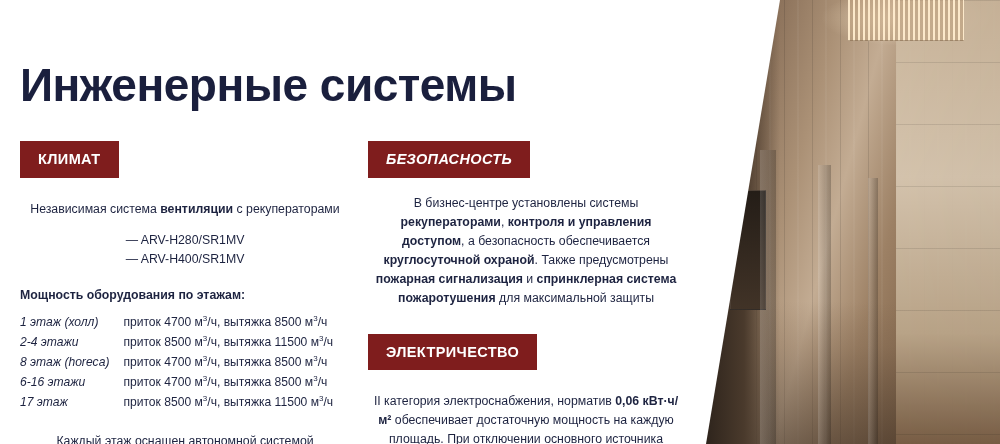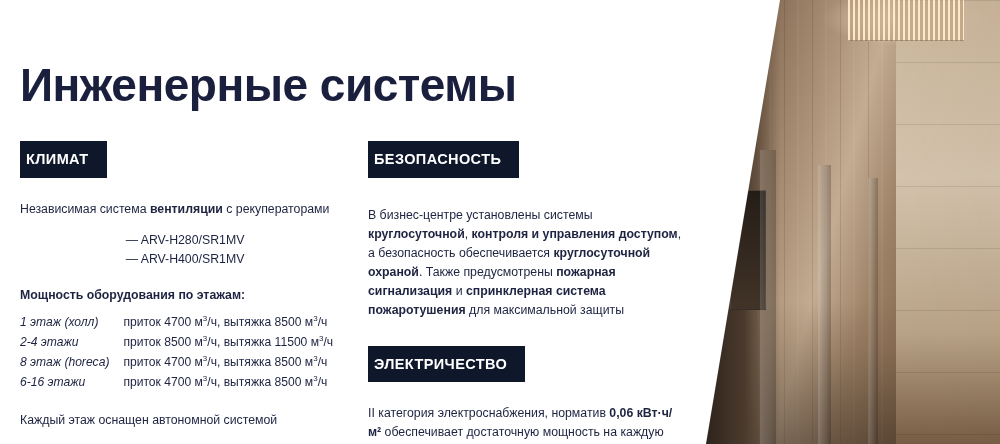--- a/index.html
+++ b/index.html
@@ -134,37 +134,38 @@
   }
   .col-right {
     position: absolute;
     left: 368px;
     top: 135px;
     width: 316px;
   }
 
   .badge {
     display: inline-block;
-    background: #0f172a;
+    background: #7f1d1d;
     color: #ffffff;
     font-size: 14.5px;
     font-weight: 700;
     letter-spacing: 0.4px;
-    padding: 11px 18px 11px 6px;
+    padding: 11px 18px 11px 18px;
     line-height: 1;
     margin-bottom: 22px;
   }
-  .badge.sec { margin-bottom: 28px; }
+  .badge.sec { margin-bottom: 16px; font-style: italic; }
   .badge.el { margin-bottom: 22px; }
 
   p.body {
     margin: 0 0 12px 0;
     font-size: 12.3px;
     line-height: 1.55;
     color: #1d2340;
+    text-align: center;
   }
   p.body b { font-weight: 700; }
 
   .dash-list {
     margin: 0 0 16px 0;
     font-size: 12.3px;
     line-height: 1.62;
     color: #1d2340;
   }
   .dash-list div { white-space: nowrap; text-align: center; }
@@ -242,35 +243,40 @@
           <tr>
             <td class="f">8 этаж (horeca)</td>
             <td><span>приток 4700 м</span><sup>3</sup><span>/ч,</span>
               <span>вытяжка 8500 м</span><sup>3</sup><span>/ч</span></td>
           </tr>
           <tr>
             <td class="f">6-16 этажи</td>
             <td><span>приток 4700 м</span><sup>3</sup><span>/ч,</span>
               <span>вытяжка 8500 м</span><sup>3</sup><span>/ч</span></td>
           </tr>
+          <tr>
+            <td class="f">17 этаж</td>
+            <td><span>приток 8500 м</span><sup>3</sup><span>/ч,</span>
+              <span>вытяжка 11500 м</span><sup>3</sup><span>/ч</span></td>
+          </tr>
         </tbody>
       </table>
 
       <p class="body">
         <span>Каждый этаж оснащен автономной системой</span><br>
         
       </p>
 
       
     </div>
 
     <div class="col-right">
       <div class="badge sec">БЕЗОПАСНОСТЬ</div>
 
-      <p class="body" id="security-text"><span>В бизнес-центре установлены системы </span><b>круглосуточной</b><span>, </span><b>контроля и управления доступом</b><span>, а безопасность обеспечивается </span><b>круглосуточной охраной</b><span>. Также предусмотрены </span><b>пожарная сигнализация</b><span> и </span><b>спринклерная система пожаротушения</b><span> для максимальной защиты</span></p>
+      <p class="body" id="security-text"><span>В бизнес-центре установлены системы </span><b>рекуператорами</b><span>, </span><b>контроля и управления доступом</b><span>, а безопасность обеспечивается </span><b>круглосуточной охраной</b><span>. Также предусмотрены </span><b>пожарная сигнализация</b><span> и </span><b>спринклерная система пожаротушения</b><span> для максимальной защиты</span></p>
 
       <div style="height:14px"></div>
 
       <div class="badge el">ЭЛЕКТРИЧЕСТВО</div>
 
       <p class="body" id="electricity-text"><span>II категория электроснабжения, норматив </span><b>0,06 кВт·ч/м²</b><span> обеспечивает достаточную мощность на каждую площадь. При отключении основного источника предусмотрено резервное питание от </span></p>
     </div>
 
   </div>
 </div>

